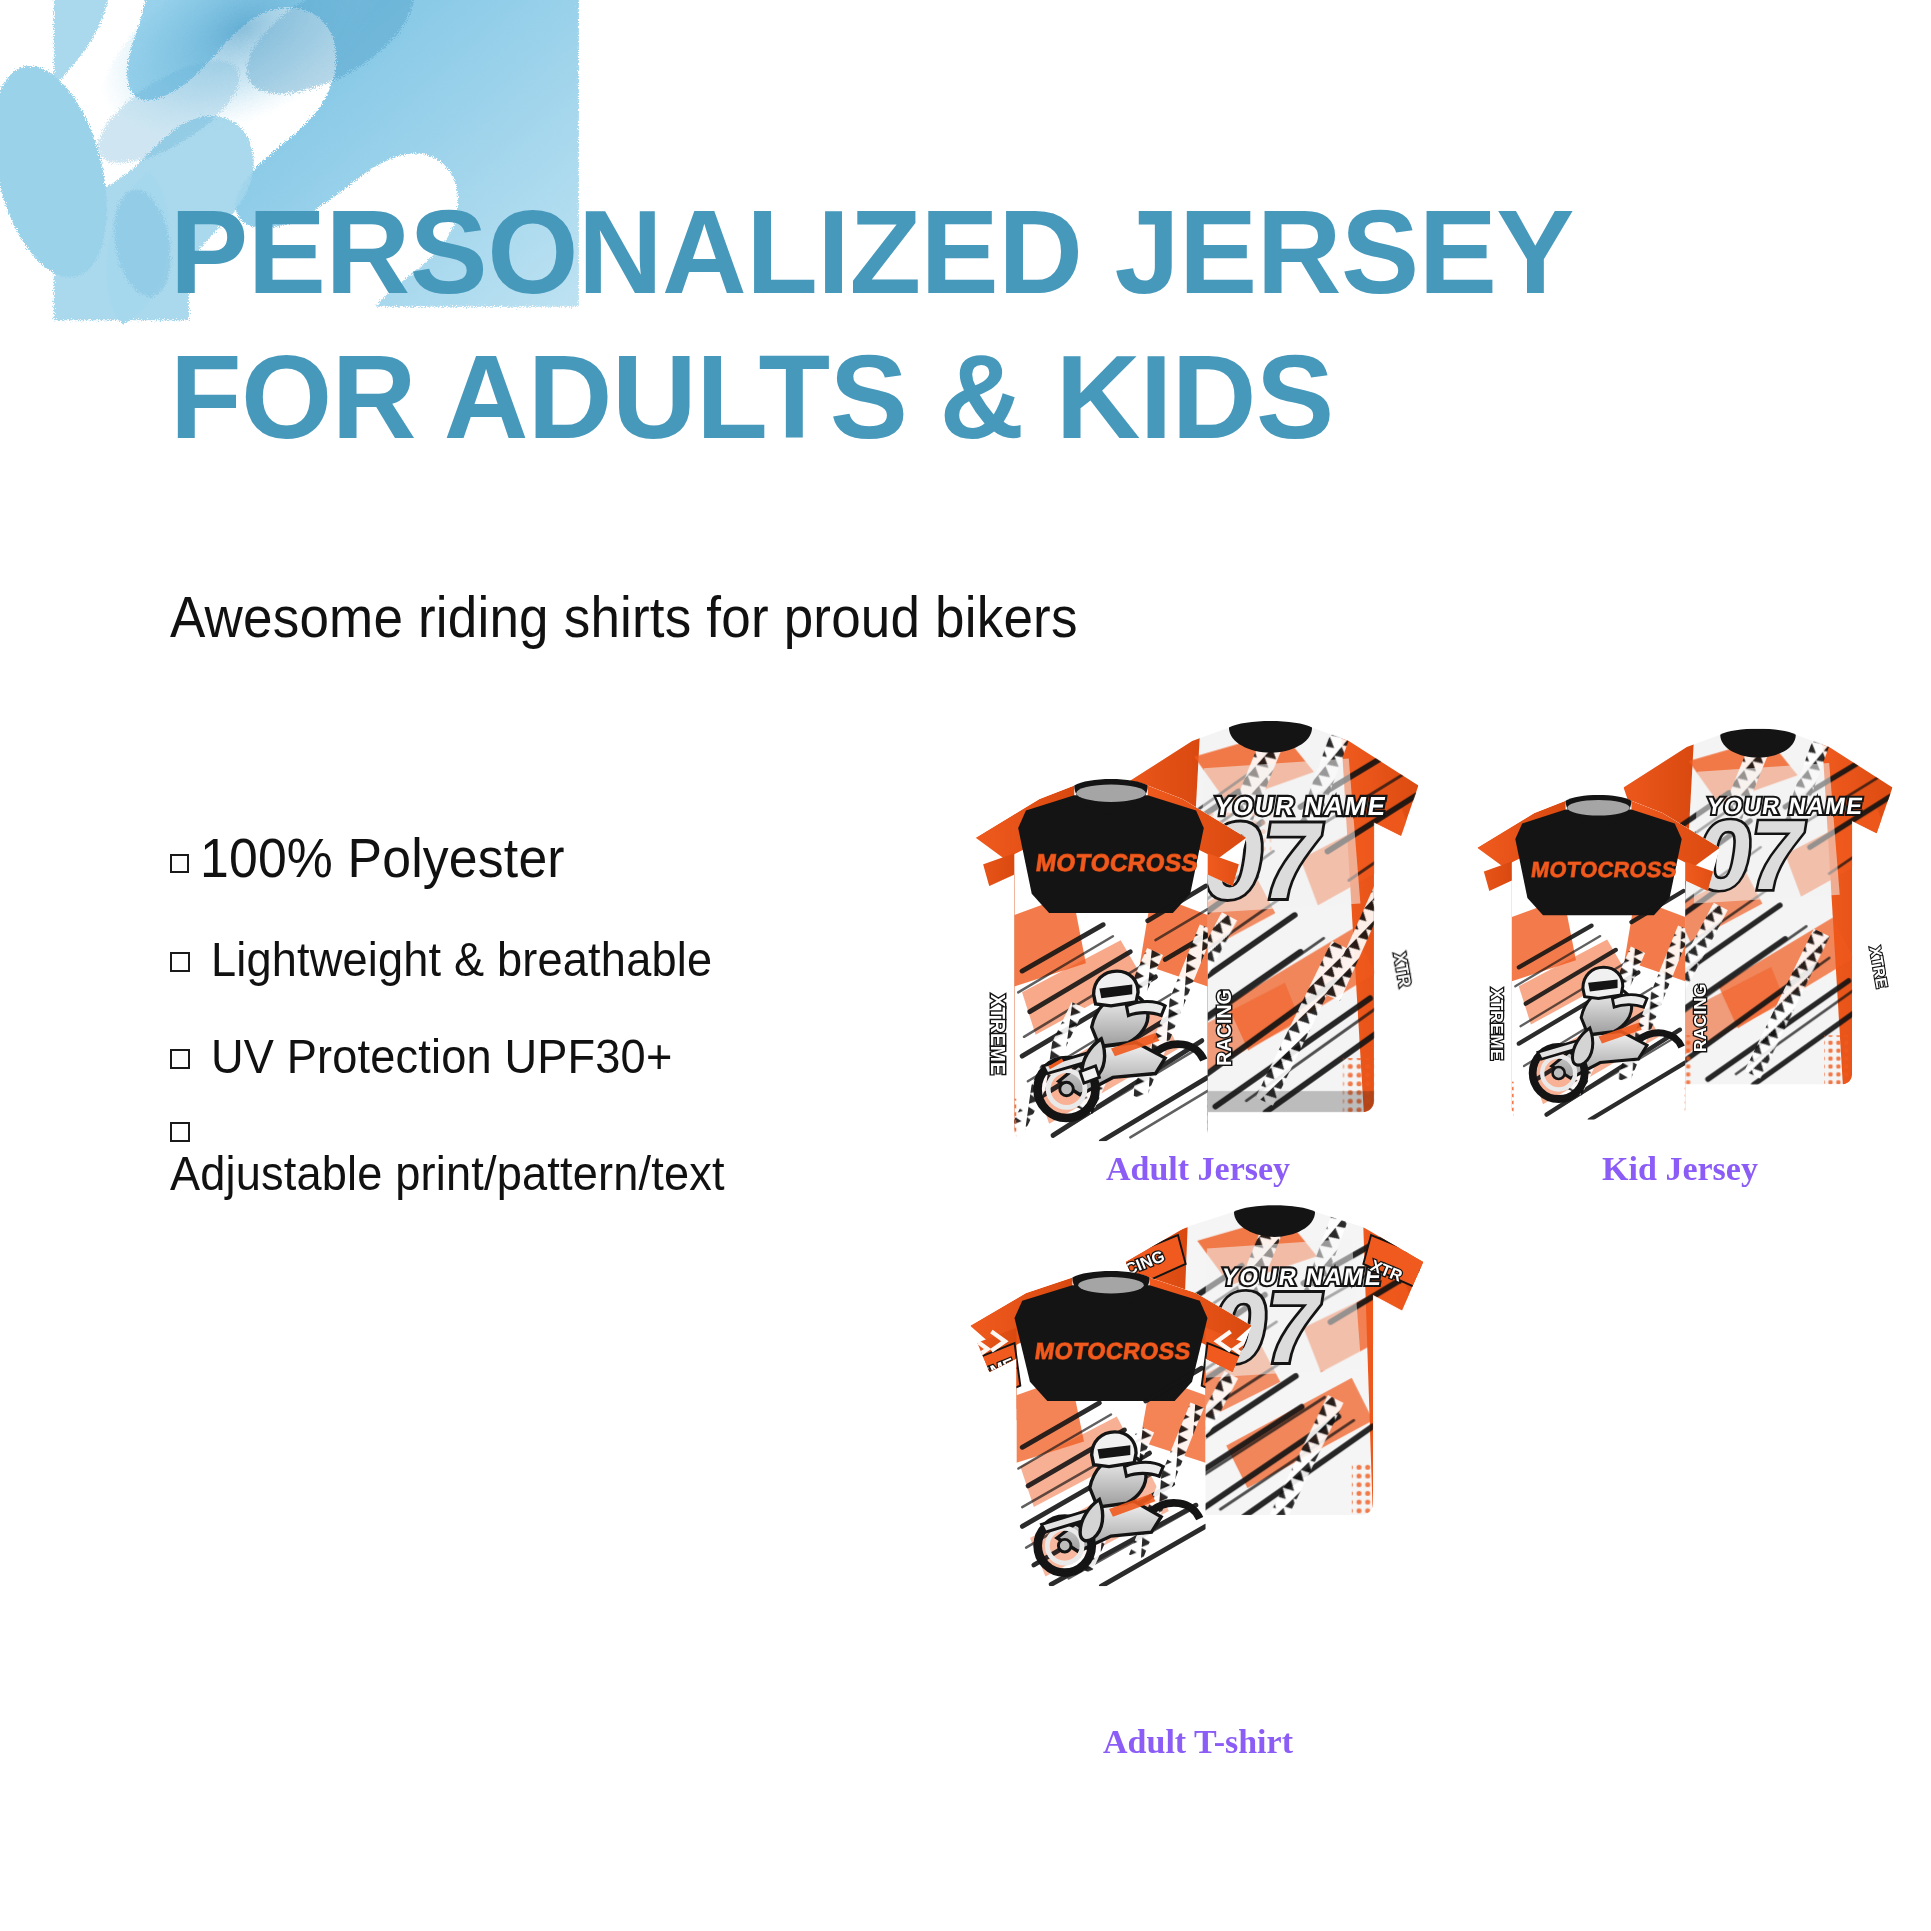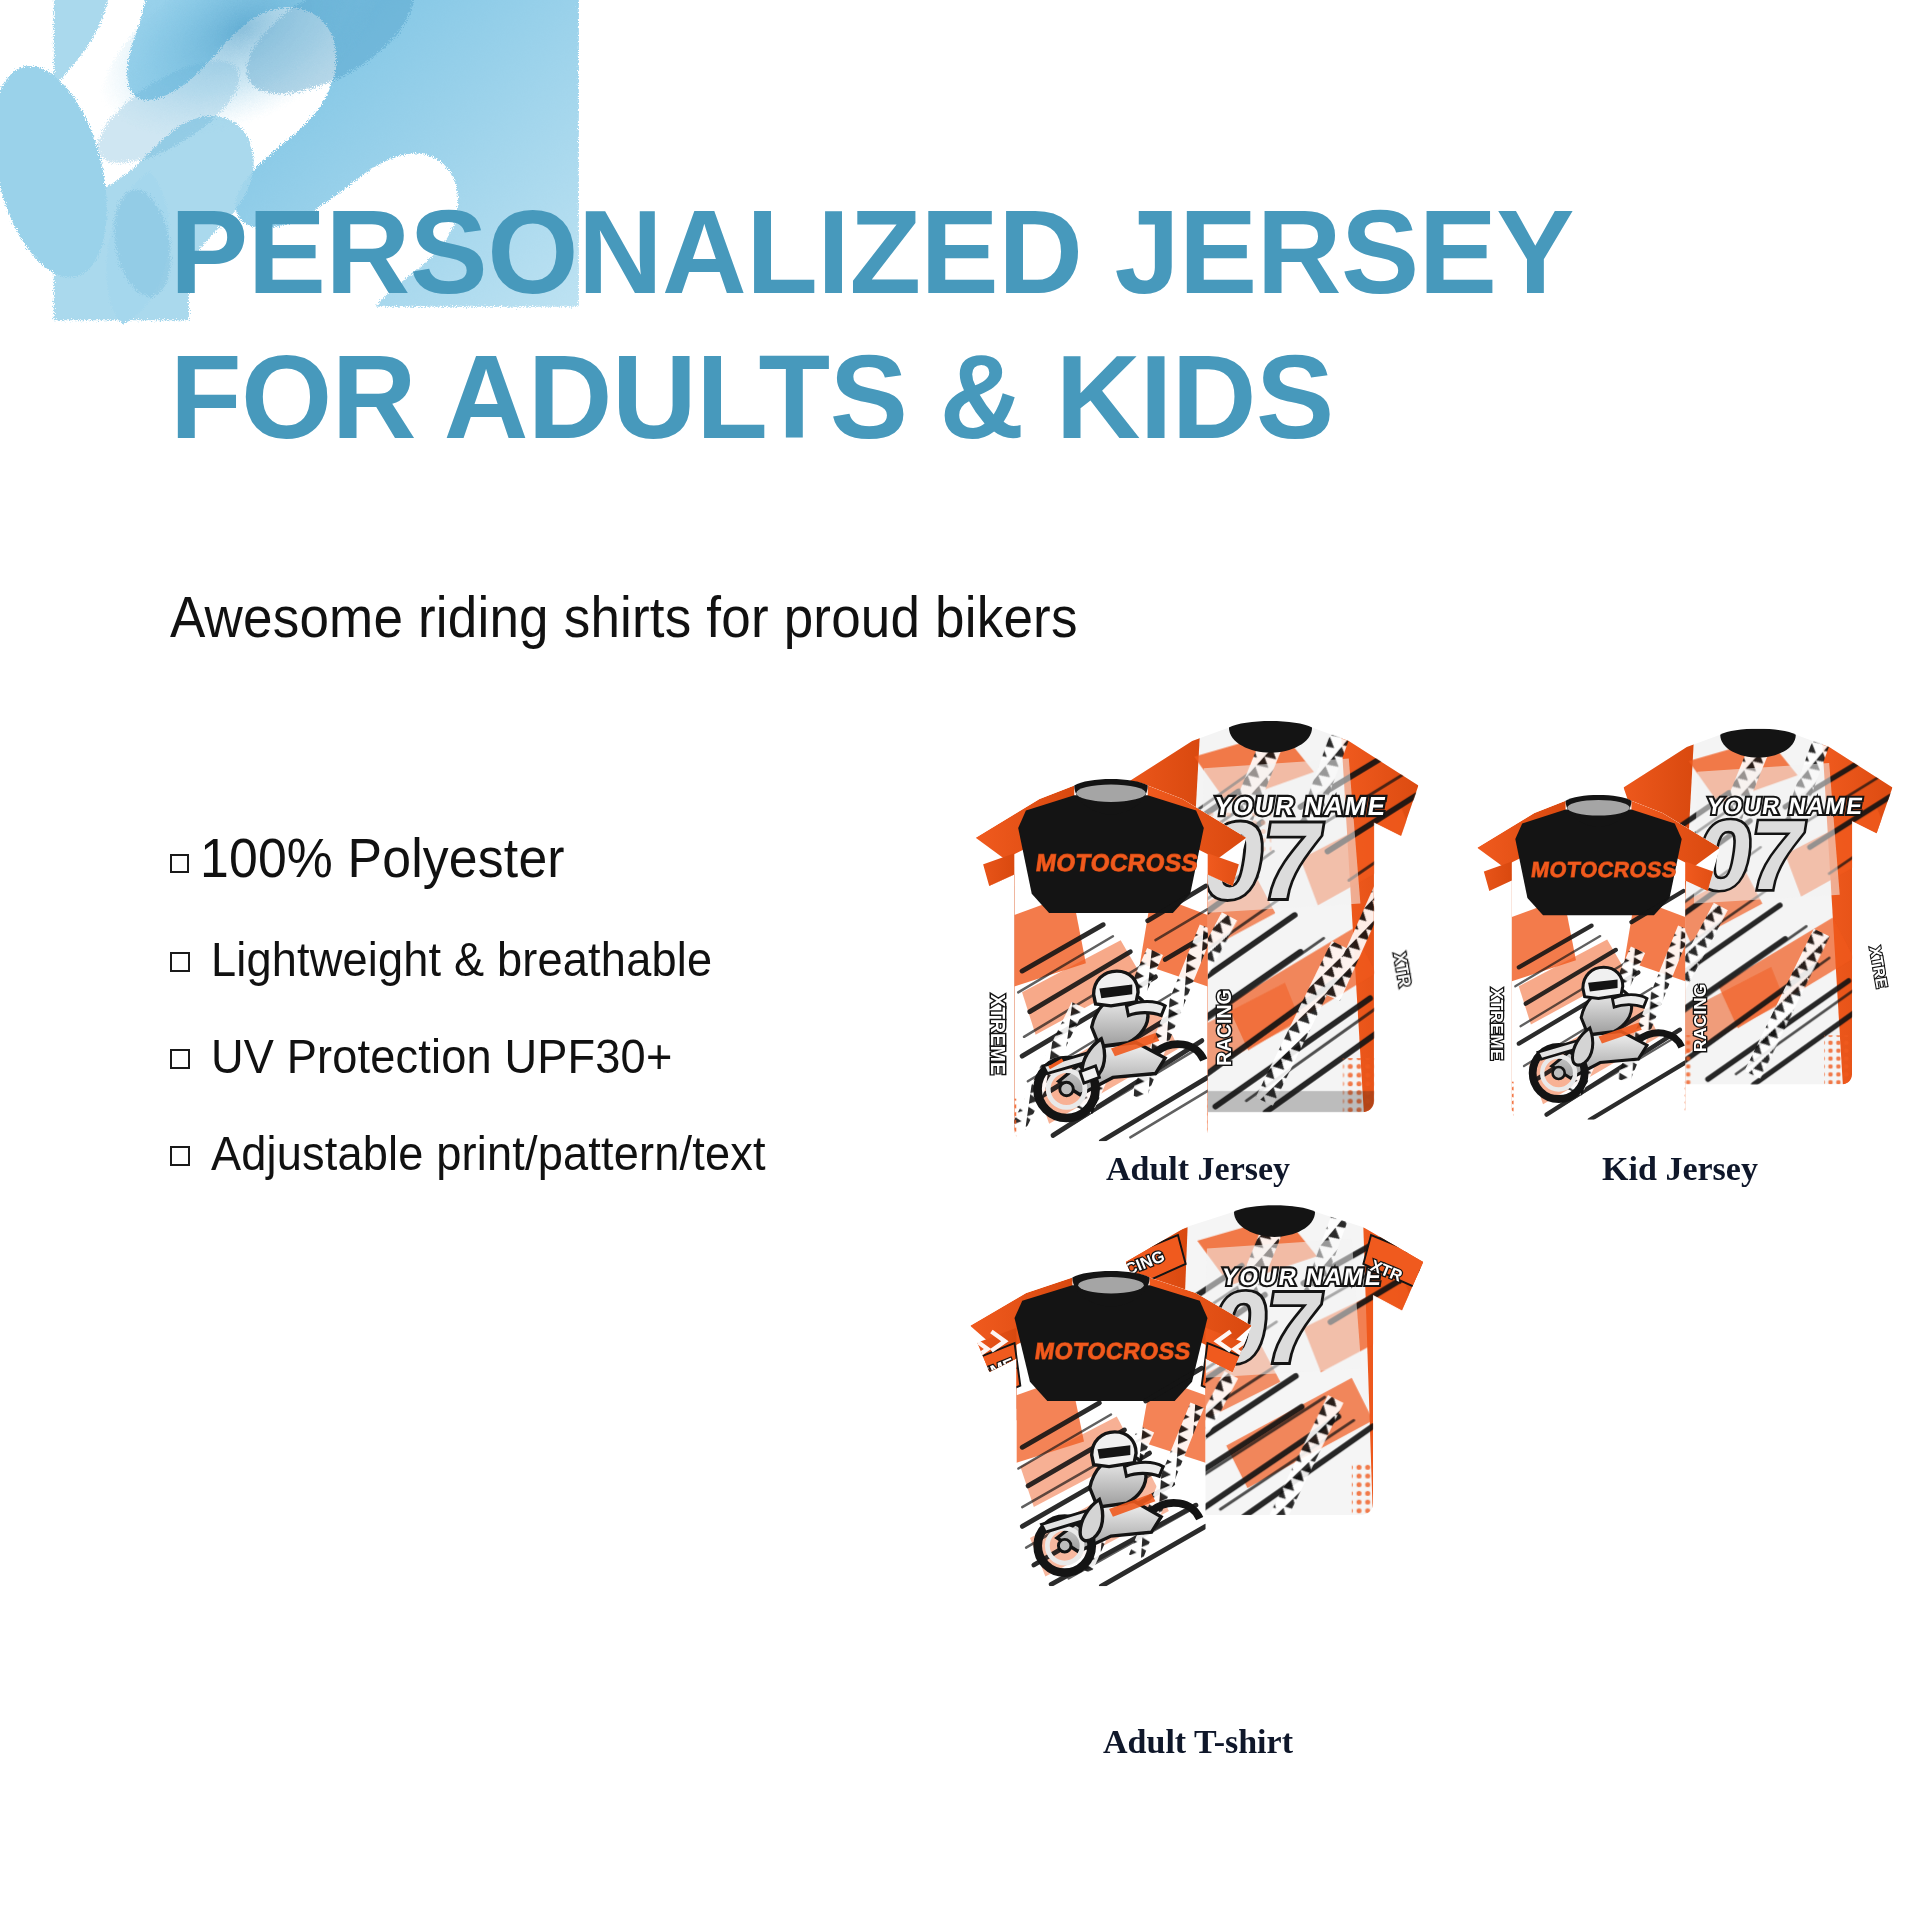--- a/index.html
+++ b/index.html
@@ -56,21 +56,21 @@
     position:absolute;
     left:170px; top:826px;
     width:772px;
   }
   .feat{
     display:flex;
     align-items:baseline;
     margin-bottom:42px;
     white-space:nowrap;
   }
-  .feat:last-child{ margin-bottom:0; }
+  .feat:last-child{ margin-bottom:0;flex-direction:column; }
   .feat .box{
     display:inline-block;
     width:20px; height:20px;
     border:2.3px solid #1a1a1a;
     flex:0 0 auto;
     position:relative;
     top:-3.9px;
   }
   .feat .txt{
     color:#111111;
@@ -85,21 +85,21 @@
 
   
   .gallery{ position:absolute; left:966px; top:714px; width:946px; height:1091px; }
   .prod{ position:absolute; }
   .prod .caption{
     position:absolute;
     left:50%; transform:translateX(-50%);
     font-family:"Liberation Serif", serif;
     font-weight:700;
     font-size:34px;
-    color:#0f172a;
+    color:#8b5cf6;
     white-space:nowrap;
   }
 
   
   #prod-adult-jersey{ left:0px;   top:0px;   width:463px; height:444px; }
   #prod-adult-jersey .caption{ top:436px; left:232px; }
   #prod-kid-jersey  { left:502px; top:0px;   width:425px; height:444px; }
   #prod-kid-jersey  .caption{ top:436px; left:212px; }
   #prod-adult-tshirt{ left:0px;   top:488px; width:463px; height:483px; }
   #prod-adult-tshirt .caption{ top:473px; left:232px;margin-top:48px; }

